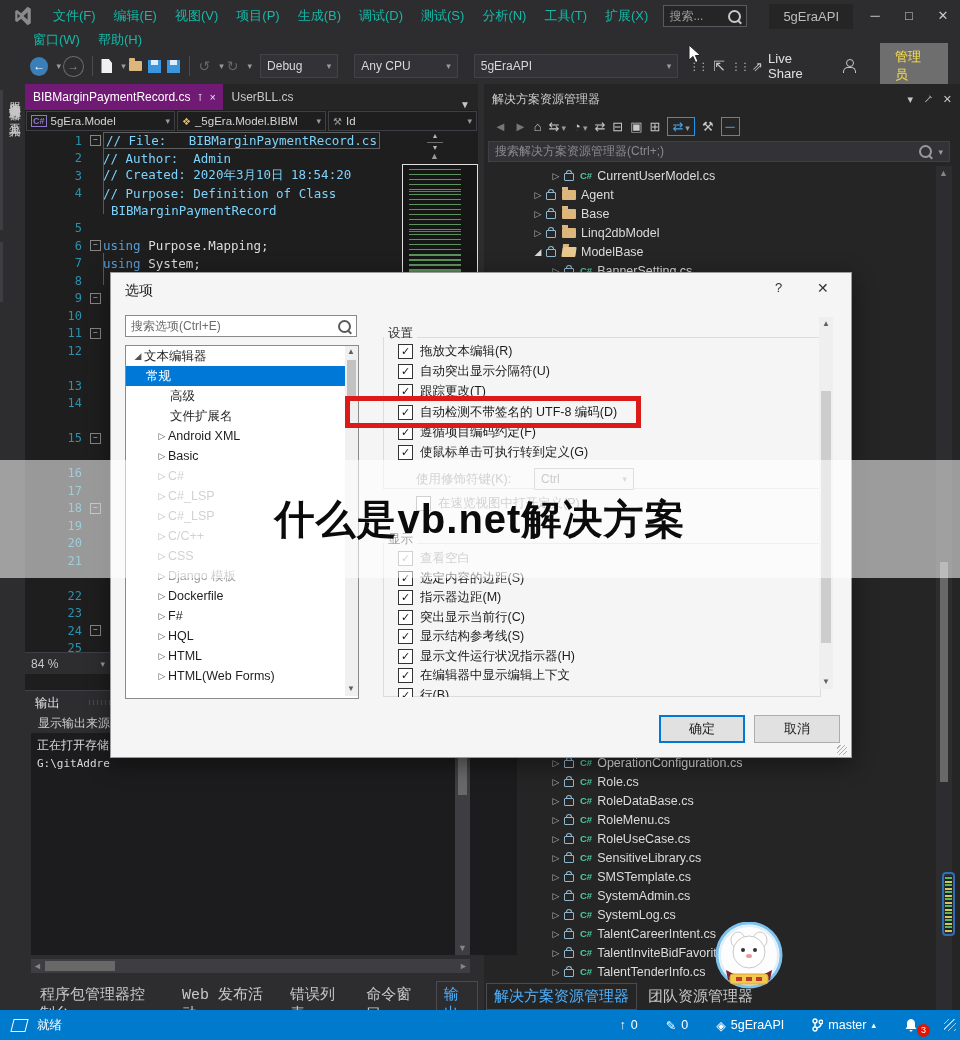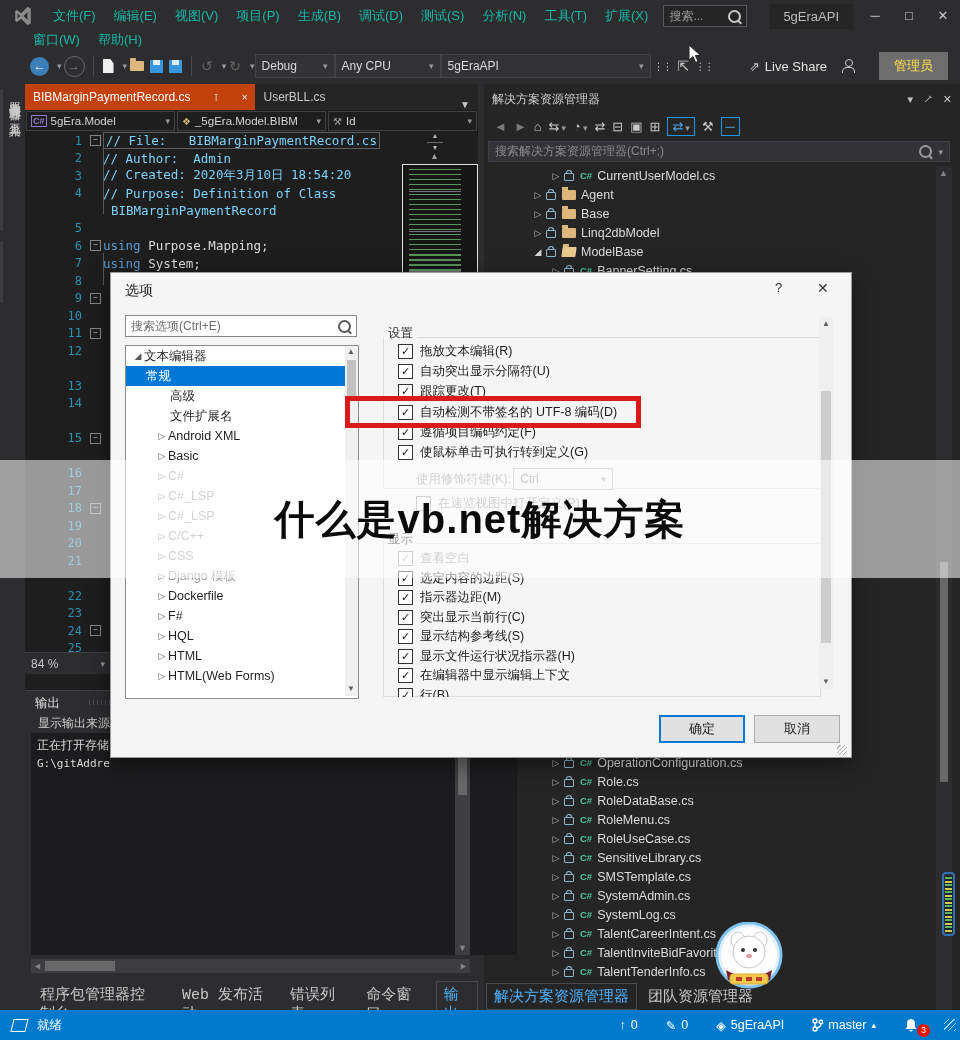--- a/index.html
+++ b/index.html
@@ -23,41 +23,41 @@
   .mag.light{border-color:#5a5a5a}.mag.light::after{background:#5a5a5a}
   
   .toolbar{left:0;top:48px;width:960px;height:36px;display:flex;align-items:center;padding-left:28px;box-sizing:border-box;}
   .ticon{font-size:14px;margin:0 3px;color:#c8c8c8;}
   .ticon.dis{color:#666;}
   .circ{width:19px;height:19px;border-radius:50%;display:inline-flex;align-items:center;justify-content:center;font-size:12px;margin:0 2px;}
   .circ.blue{background:#3a7fb8;color:#fff;}
   .circ.gray{border:1px solid #6b6b6b;color:#8a8a8a;}
   .tsep{width:1px;height:20px;background:#4a4a4f;margin:0 6px;}
   .tcombo{height:22px;border:1px solid #434346;background:#333337;color:#d8d8d8;display:flex;align-items:center;
-          justify-content:space-between;padding:0 6px;font-size:12px;margin:0 0;}
+          justify-content:space-between;padding:0 6px;font-size:12px;margin:0 8px;}
   .chev{color:#9a9a9a;font-size:9px;margin-left:6px;}
   .floppy{width:13px;height:13px;background:#3a96dd;display:inline-block;position:relative;margin:0 3px;}
   .floppy::before{content:"";position:absolute;left:3px;top:0;width:7px;height:5px;background:#dfeefb;}
   .floppy.double::after{content:"";position:absolute;left:-3px;top:3px;width:13px;height:13px;background:#2d6da0;z-index:-1;}
   .foldericon{width:14px;height:10px;background:#dcb67a;border-radius:1px;position:relative;display:inline-block;margin:0 3px;}
   .foldericon::before{content:"";position:absolute;top:-3px;left:0;width:6px;height:3px;background:#dcb67a;border-radius:1px 1px 0 0;}
   .newfile{width:11px;height:14px;background:#f0f0f0;display:inline-block;margin:0 3px;clip-path:polygon(0 0,70% 0,100% 30%,100% 100%,0 100%);}
   .admbtn{background:#6e6e6e;color:#fde047;font-size:13px;padding:5px 15px;margin:0 12px 0 10px;}
   .lsicon{color:#c8c8c8;font-size:13px;margin-right:5px;}
   .person{width:14px;height:14px;position:relative;display:inline-block;margin:0 14px;}
   .person::before{content:"";position:absolute;left:4px;top:0;width:6px;height:6px;border-radius:50%;border:1.5px solid #c8c8c8;}
   .person::after{content:"";position:absolute;left:1px;top:8px;width:11px;height:5px;border-radius:5px 5px 0 0;border:1.5px solid #c8c8c8;border-bottom:none;}
   
   .lstrip{left:0;top:84px;width:25px;height:926px;background:#2d2d30;}
   .vtab{writing-mode:vertical-rl;color:#c8c8c8;font-size:12px;letter-spacing:1px;margin:8px 0 14px 6px;}
   .vbar{position:absolute;left:0;width:3px;background:#3e3e42;}
   
   .tabsrow{left:25px;top:84px;width:453px;height:26px;background:#252526;display:flex;align-items:flex-end;}
   .etab{height:26px;display:flex;align-items:center;padding:0 8px;font-size:12px;color:#c8c8c8;}
-  .etab.active{background:#c2410c;color:#fff;gap:16px;}
+  .etab.active{background:#701a75;color:#fff;}
   .etab .pin,.etab .tclose{font-size:10px;margin-left:7px;color:#e8f4ff;}
   .tablist-btn{margin-left:auto;color:#c8c8c8;font-size:10px;padding:0 8px;}
   .navbar{left:25px;top:110px;width:453px;height:22px;background:#1e1e1e;display:flex;border-bottom:1px solid #323237;}
   .ncombo{flex:1;border:1px solid #3f3f46;margin:1px;display:flex;align-items:center;padding:0 4px;font-size:11.5px;
           color:#d4d4d4;overflow:hidden;white-space:nowrap;}
   .csbadge{color:#9178c9;font-size:9px;font-weight:bold;border:1px solid #9178c9;padding:0 1px;margin-right:4px;}
   .navico{color:#d7ba7d;font-size:10px;margin-right:4px;}
   .codearea{left:25px;top:132px;width:453px;height:558px;background:#1e1e1e;overflow:hidden;}
   .crow{display:flex;height:17.5px;align-items:center;}
   .gut{width:57px;text-align:right;color:#2b91af;font-family:"DejaVu Sans Mono",monospace;font-size:12px;padding-right:6px;flex:none;}
@@ -772,21 +772,21 @@
           <span class="exp">▷</span>
           <span>HTML(Web Forms)</span>
         </div>
       </div>
     <div class="gbox" style="left:272px;top:64px;width:436px;height:150px"></div>
     <div class="dgroup" style="left:273px;top:52px">设置</div>
     <div id="dlgSettings"></div>
     <div class="cbrow dis" style="left:305px;top:198px">
       <span>使用修饰符键(K):</span>
     </div>
-    <div class="dcombo" style="left:402px;top:195px">
+    <div class="dcombo" style="left:423px;top:195px">
       <span>Ctrl</span>
       <span class="chev" style="color:#b0b0b0">▾</span>
     </div>
     <div class="cbrow dis" id="peekRow" style="left:305px;top:222px">
       <span class="cb"></span>
       <span>在速览视图中打开定义(P)</span>
     </div>
     <div class="gbox" style="left:272px;top:270px;width:436px;height:152px"></div>
     <div class="dgroup" style="left:273px;top:258px">显示</div>
     <div id="dlgDisplay" style="position:absolute;left:0;top:0;width:742px;height:424px;overflow:hidden">

